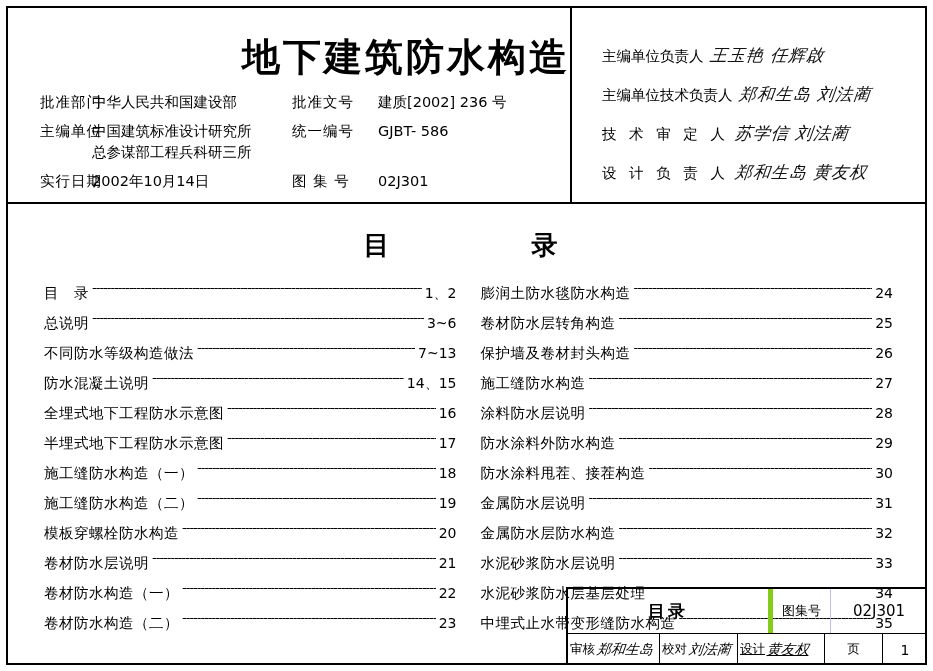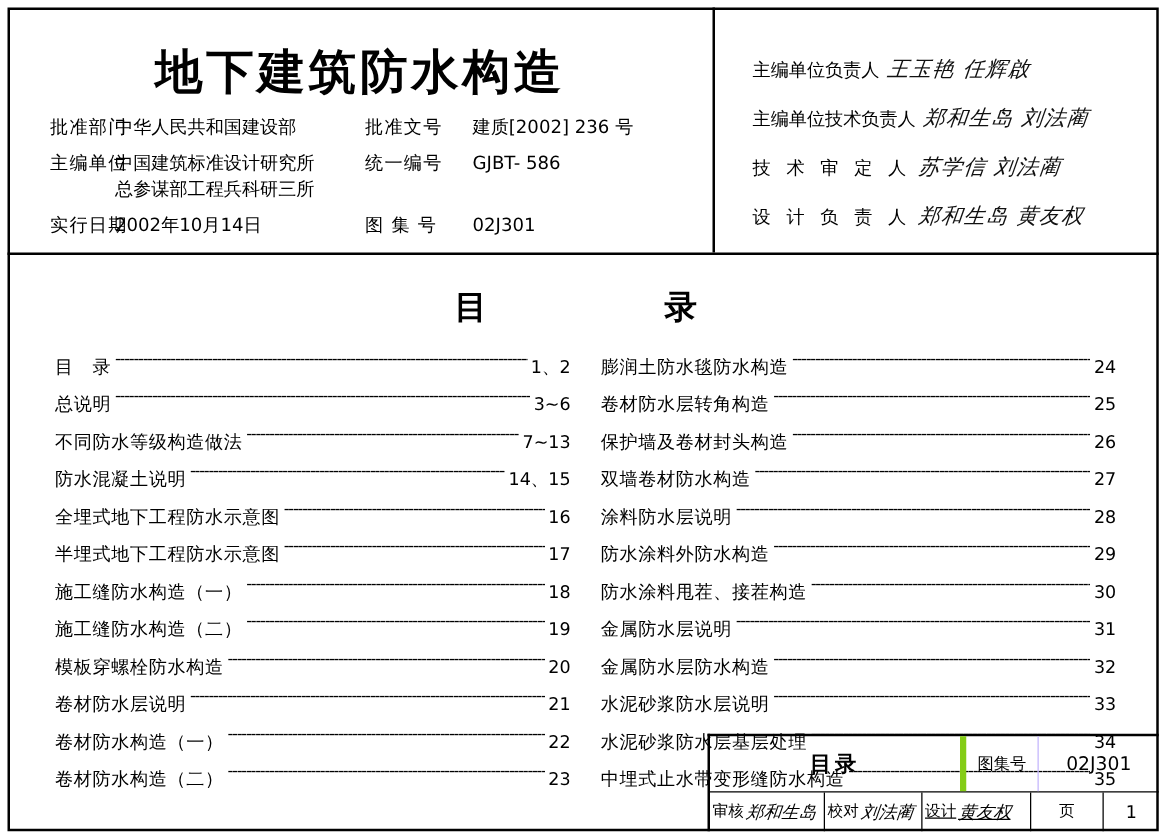--- a/index.html
+++ b/index.html
@@ -48,21 +48,21 @@
     border-right: 2px solid #000;
   }
   .header-right {
     position: absolute;
     left: 566px; top: 0;
     width: 353px;
     height: 100%;
     box-sizing: border-box;
   }
   .doc-title {
-    text-align: center;
+    text-align: right;
     font-family: "DejaVu Sans", sans-serif;
     font-weight: bold;
     font-size: 38px;
     letter-spacing: 3px;
     margin-top: 26px;
     margin-bottom: 0;
   }
   .meta {
     position: absolute;
     left: 0;
@@ -417,21 +417,21 @@
           <span class="toc-label">卷材防水层转角构造</span>
           <span class="toc-dots"></span>
           <span class="toc-page">25</span>
         </div>
       <div class="toc-item">
           <span class="toc-label">保护墙及卷材封头构造</span>
           <span class="toc-dots"></span>
           <span class="toc-page">26</span>
         </div>
       <div class="toc-item">
-          <span class="toc-label">双墙卷材防水构造</span>
+          <span class="toc-label">施工缝防水构造</span>
           <span class="toc-dots"></span>
           <span class="toc-page">27</span>
         </div>
       <div class="toc-item">
           <span class="toc-label">涂料防水层说明</span>
           <span class="toc-dots"></span>
           <span class="toc-page">28</span>
         </div>
       <div class="toc-item">
           <span class="toc-label">防水涂料外防水构造</span>

